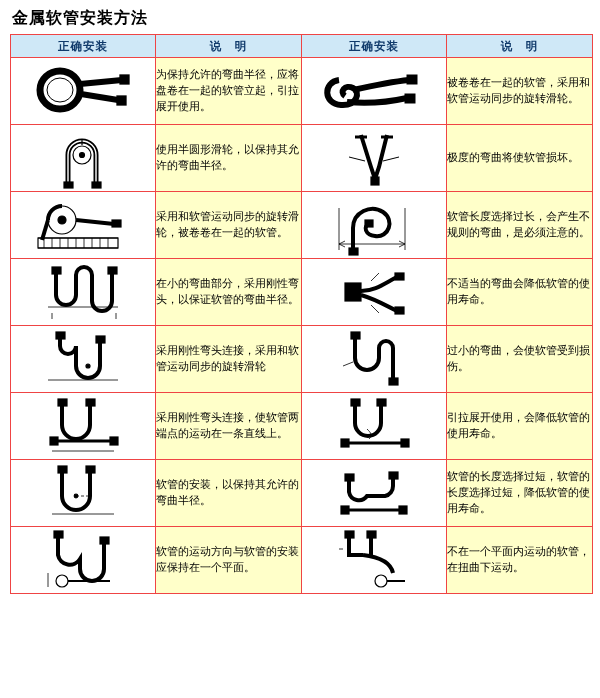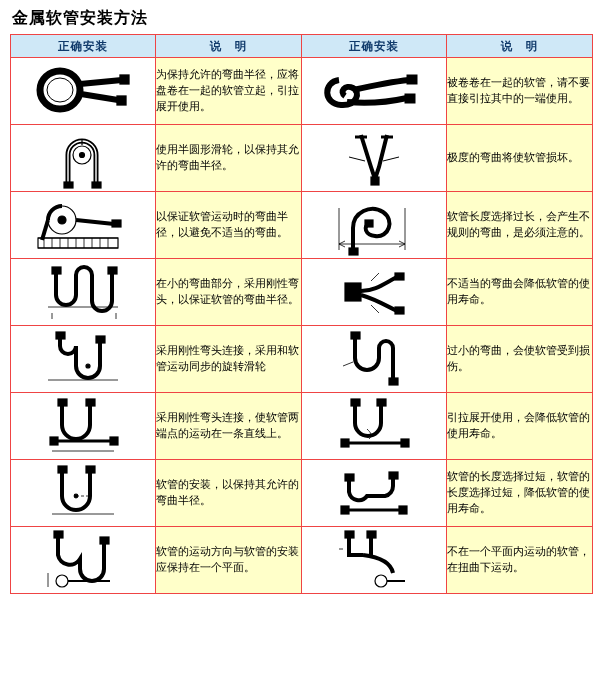--- a/index.html
+++ b/index.html
@@ -108,21 +108,21 @@
           <svg class="fig-svg" width="130" height="62" viewBox="0 0 130 62">
             <g fill="none" stroke="#000">
               <path d="M30 20 C14 22 14 44 32 45 C48 46 52 32 44 28 C36 24 30 32 36 36" stroke-width="6"></path>
               <path d="M44 30 C62 26 80 22 100 20" stroke-width="6"></path>
               <path d="M38 42 C60 44 80 42 98 38" stroke-width="6"></path>
               <rect x="98" y="15" width="10" height="9" fill="#000"></rect>
               <rect x="96" y="34" width="10" height="9" fill="#000"></rect>
             </g>
           </svg>
         </td>
-        <td class="txt">被卷卷在一起的软管，请不要直接引拉其中的一端使用。</td>
+        <td class="txt">被卷卷在一起的软管，采用和软管运动同步的旋转滑轮。</td>
       </tr>
 
       <tr class="row-h">
         <td class="fig">
           <svg class="fig-svg" width="130" height="62" viewBox="0 0 130 62">
             <g fill="none" stroke="#000" stroke-width="1.2">
               <path d="M50 55 L50 28 A14 14 0 0 1 78 28 L78 55" stroke-width="5"></path>
               <path d="M50 55 L50 28 A14 14 0 0 1 78 28 L78 55" stroke="#fff" stroke-width="1.4"></path>
               <circle cx="64" cy="28" r="9" fill="#fff" stroke="#000"></circle>
               <circle cx="64" cy="28" r="2.5" fill="#000"></circle>
@@ -158,21 +158,21 @@
               <path d="M44 12 A14 14 0 0 0 30 26" stroke-width="4"></path>
               <path d="M30 26 L24 46" stroke-width="4"></path>
               <path d="M58 26 L96 30" stroke-width="4"></path>
               <rect x="20" y="44" width="80" height="10" fill="none"></rect>
               <path d="M20 44 L100 44 M20 54 L100 54" stroke-width="1"></path>
               <path d="M26 44 L26 54 M34 44 L34 54 M42 44 L42 54 M50 44 L50 54 M58 44 L58 54 M66 44 L66 54 M74 44 L74 54 M82 44 L82 54 M90 44 L90 54" stroke-width="0.8"></path>
               <rect x="94" y="26" width="9" height="7" fill="#000"></rect>
             </g>
           </svg>
         </td>
-        <td class="txt">以保证软管运动时的弯曲半径，以避免不适当的弯曲。</td>
+        <td class="txt">采用和软管运动同步的旋转滑轮，被卷卷在一起的软管。</td>
         <td class="fig">
           <svg class="fig-svg" width="130" height="62" viewBox="0 0 130 62">
             <g fill="none" stroke="#000" stroke-width="1.2">
               <path d="M44 56 L44 34 C44 18 62 10 74 18 C86 26 80 44 66 42 C56 41 54 32 60 30" stroke-width="4"></path>
               <rect x="40" y="54" width="9" height="7" fill="#000"></rect>
               <rect x="56" y="26" width="8" height="7" fill="#000"></rect>
               <path d="M30 14 L30 56" stroke-width="0.8"></path>
               <path d="M96 14 L96 56" stroke-width="0.8"></path>
               <path d="M30 50 L96 50" stroke-width="0.8"></path>
               <path d="M30 50 L36 47 M30 50 L36 53" stroke-width="0.8"></path>

